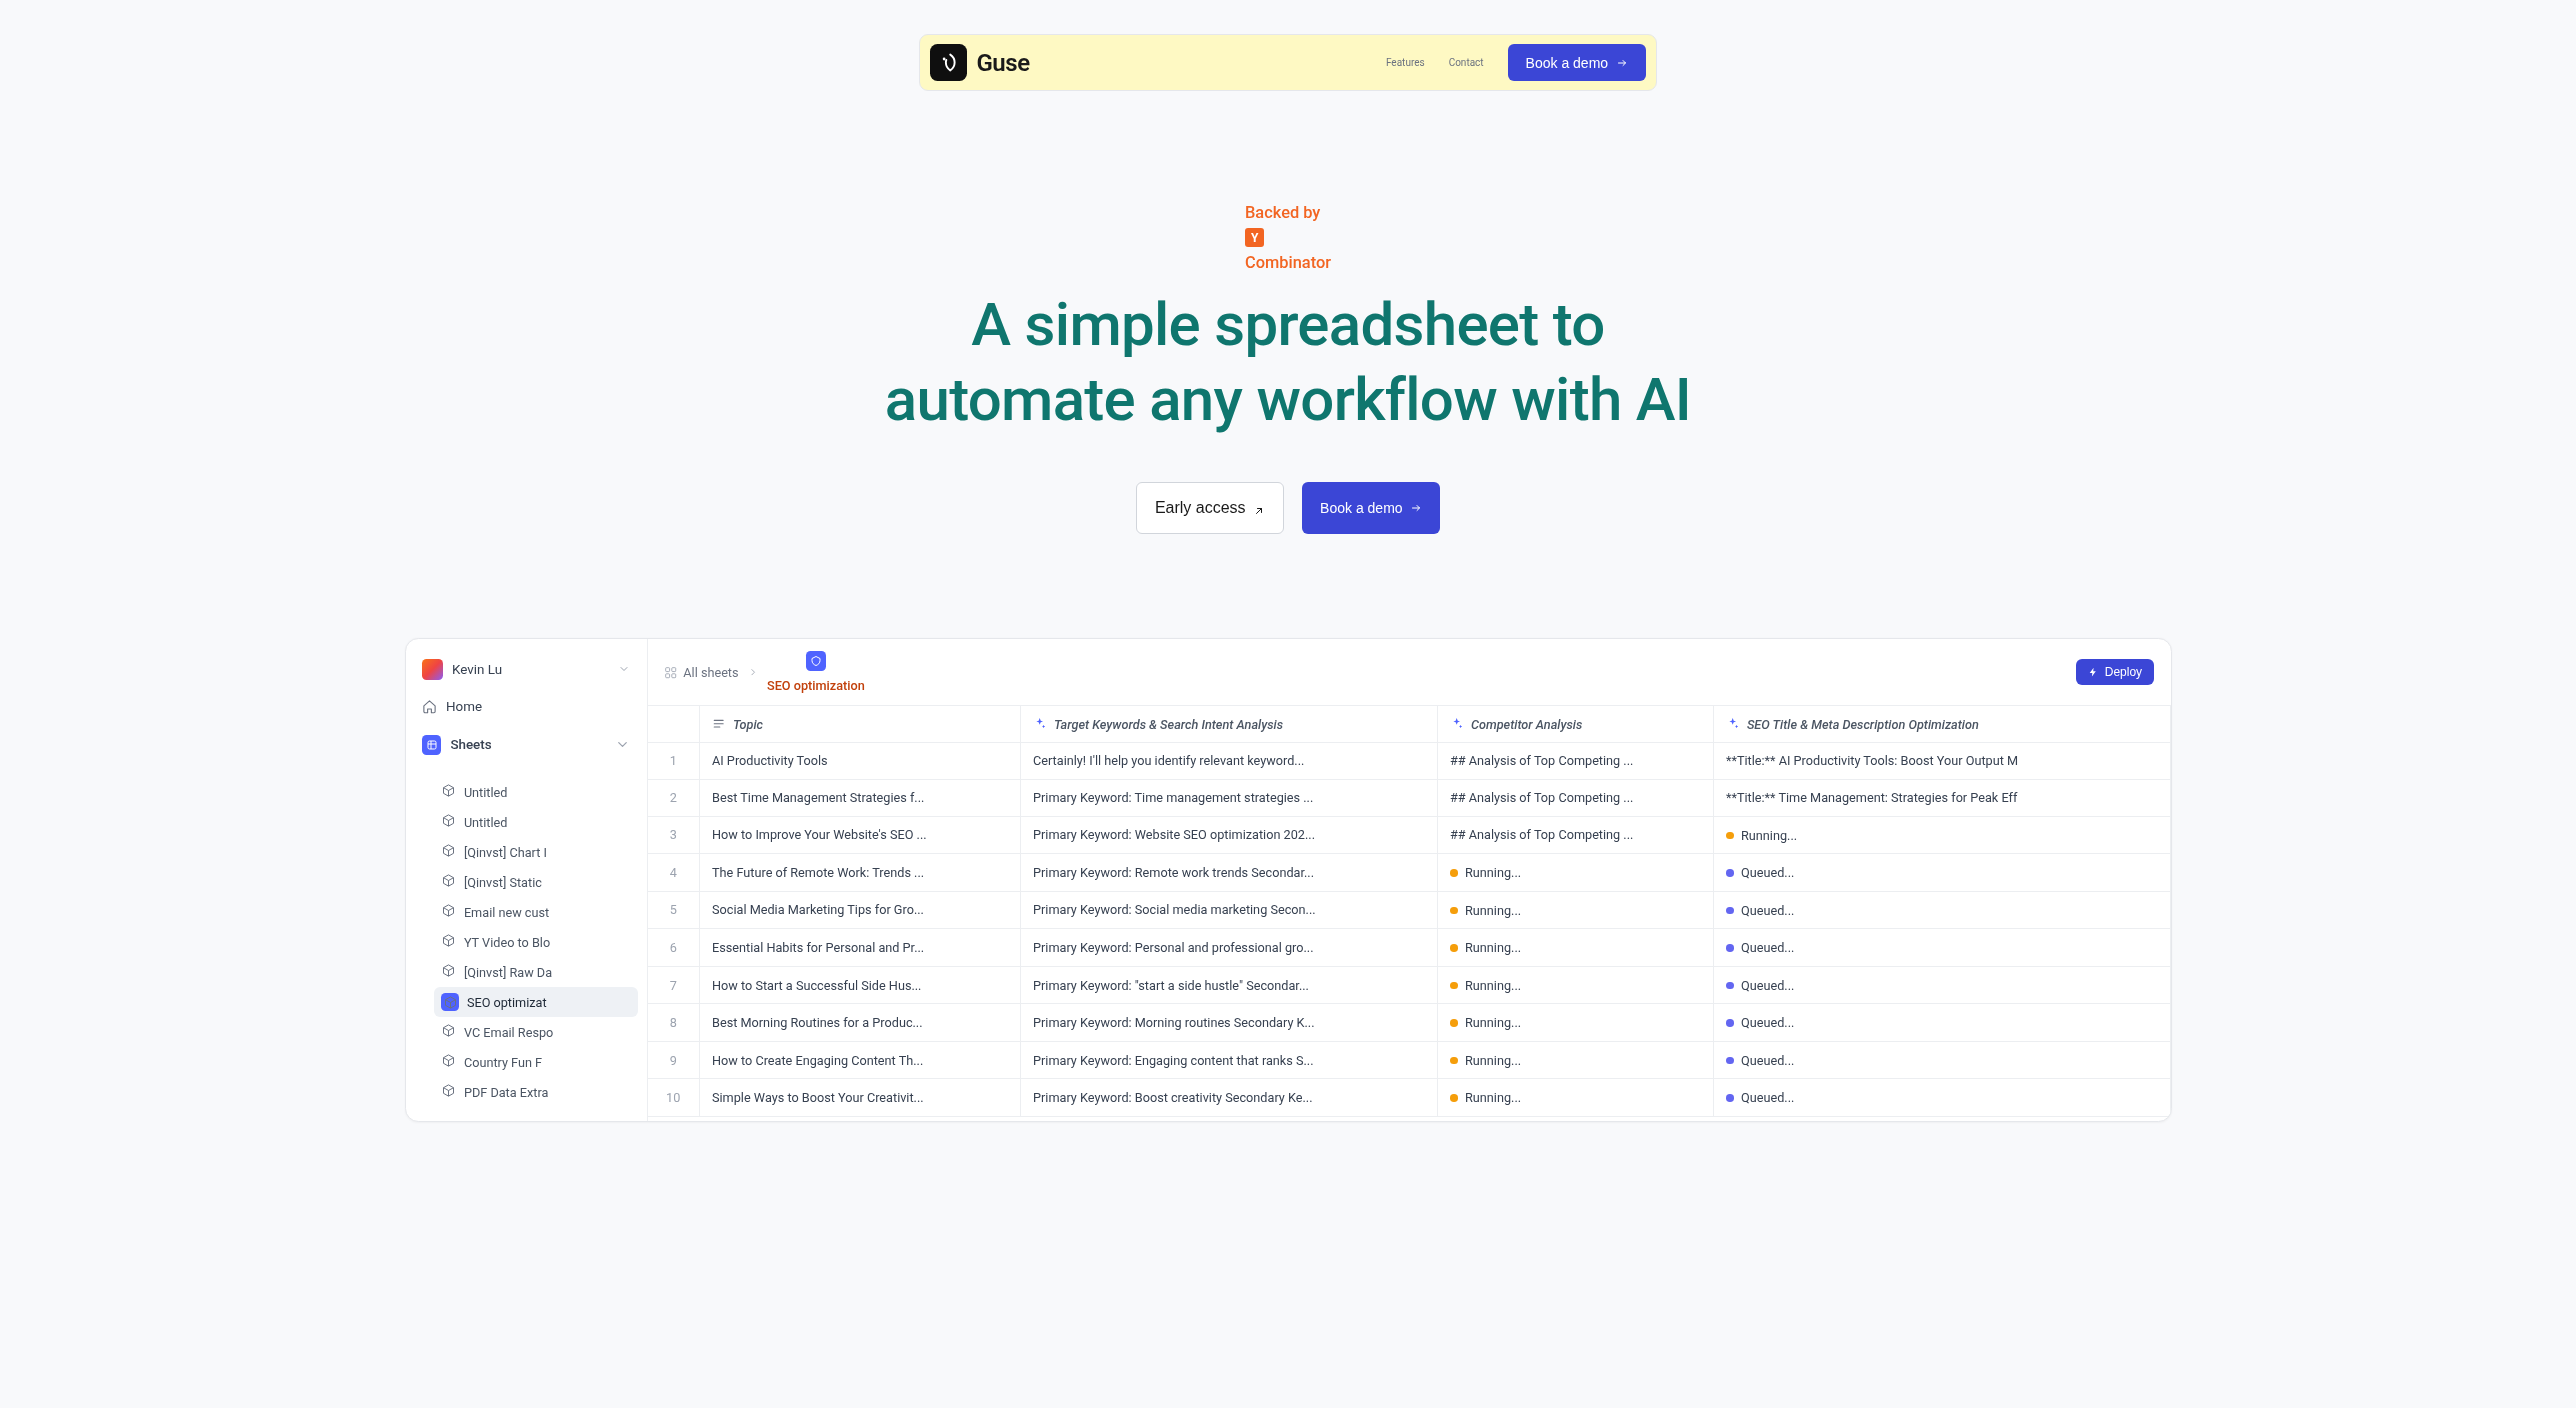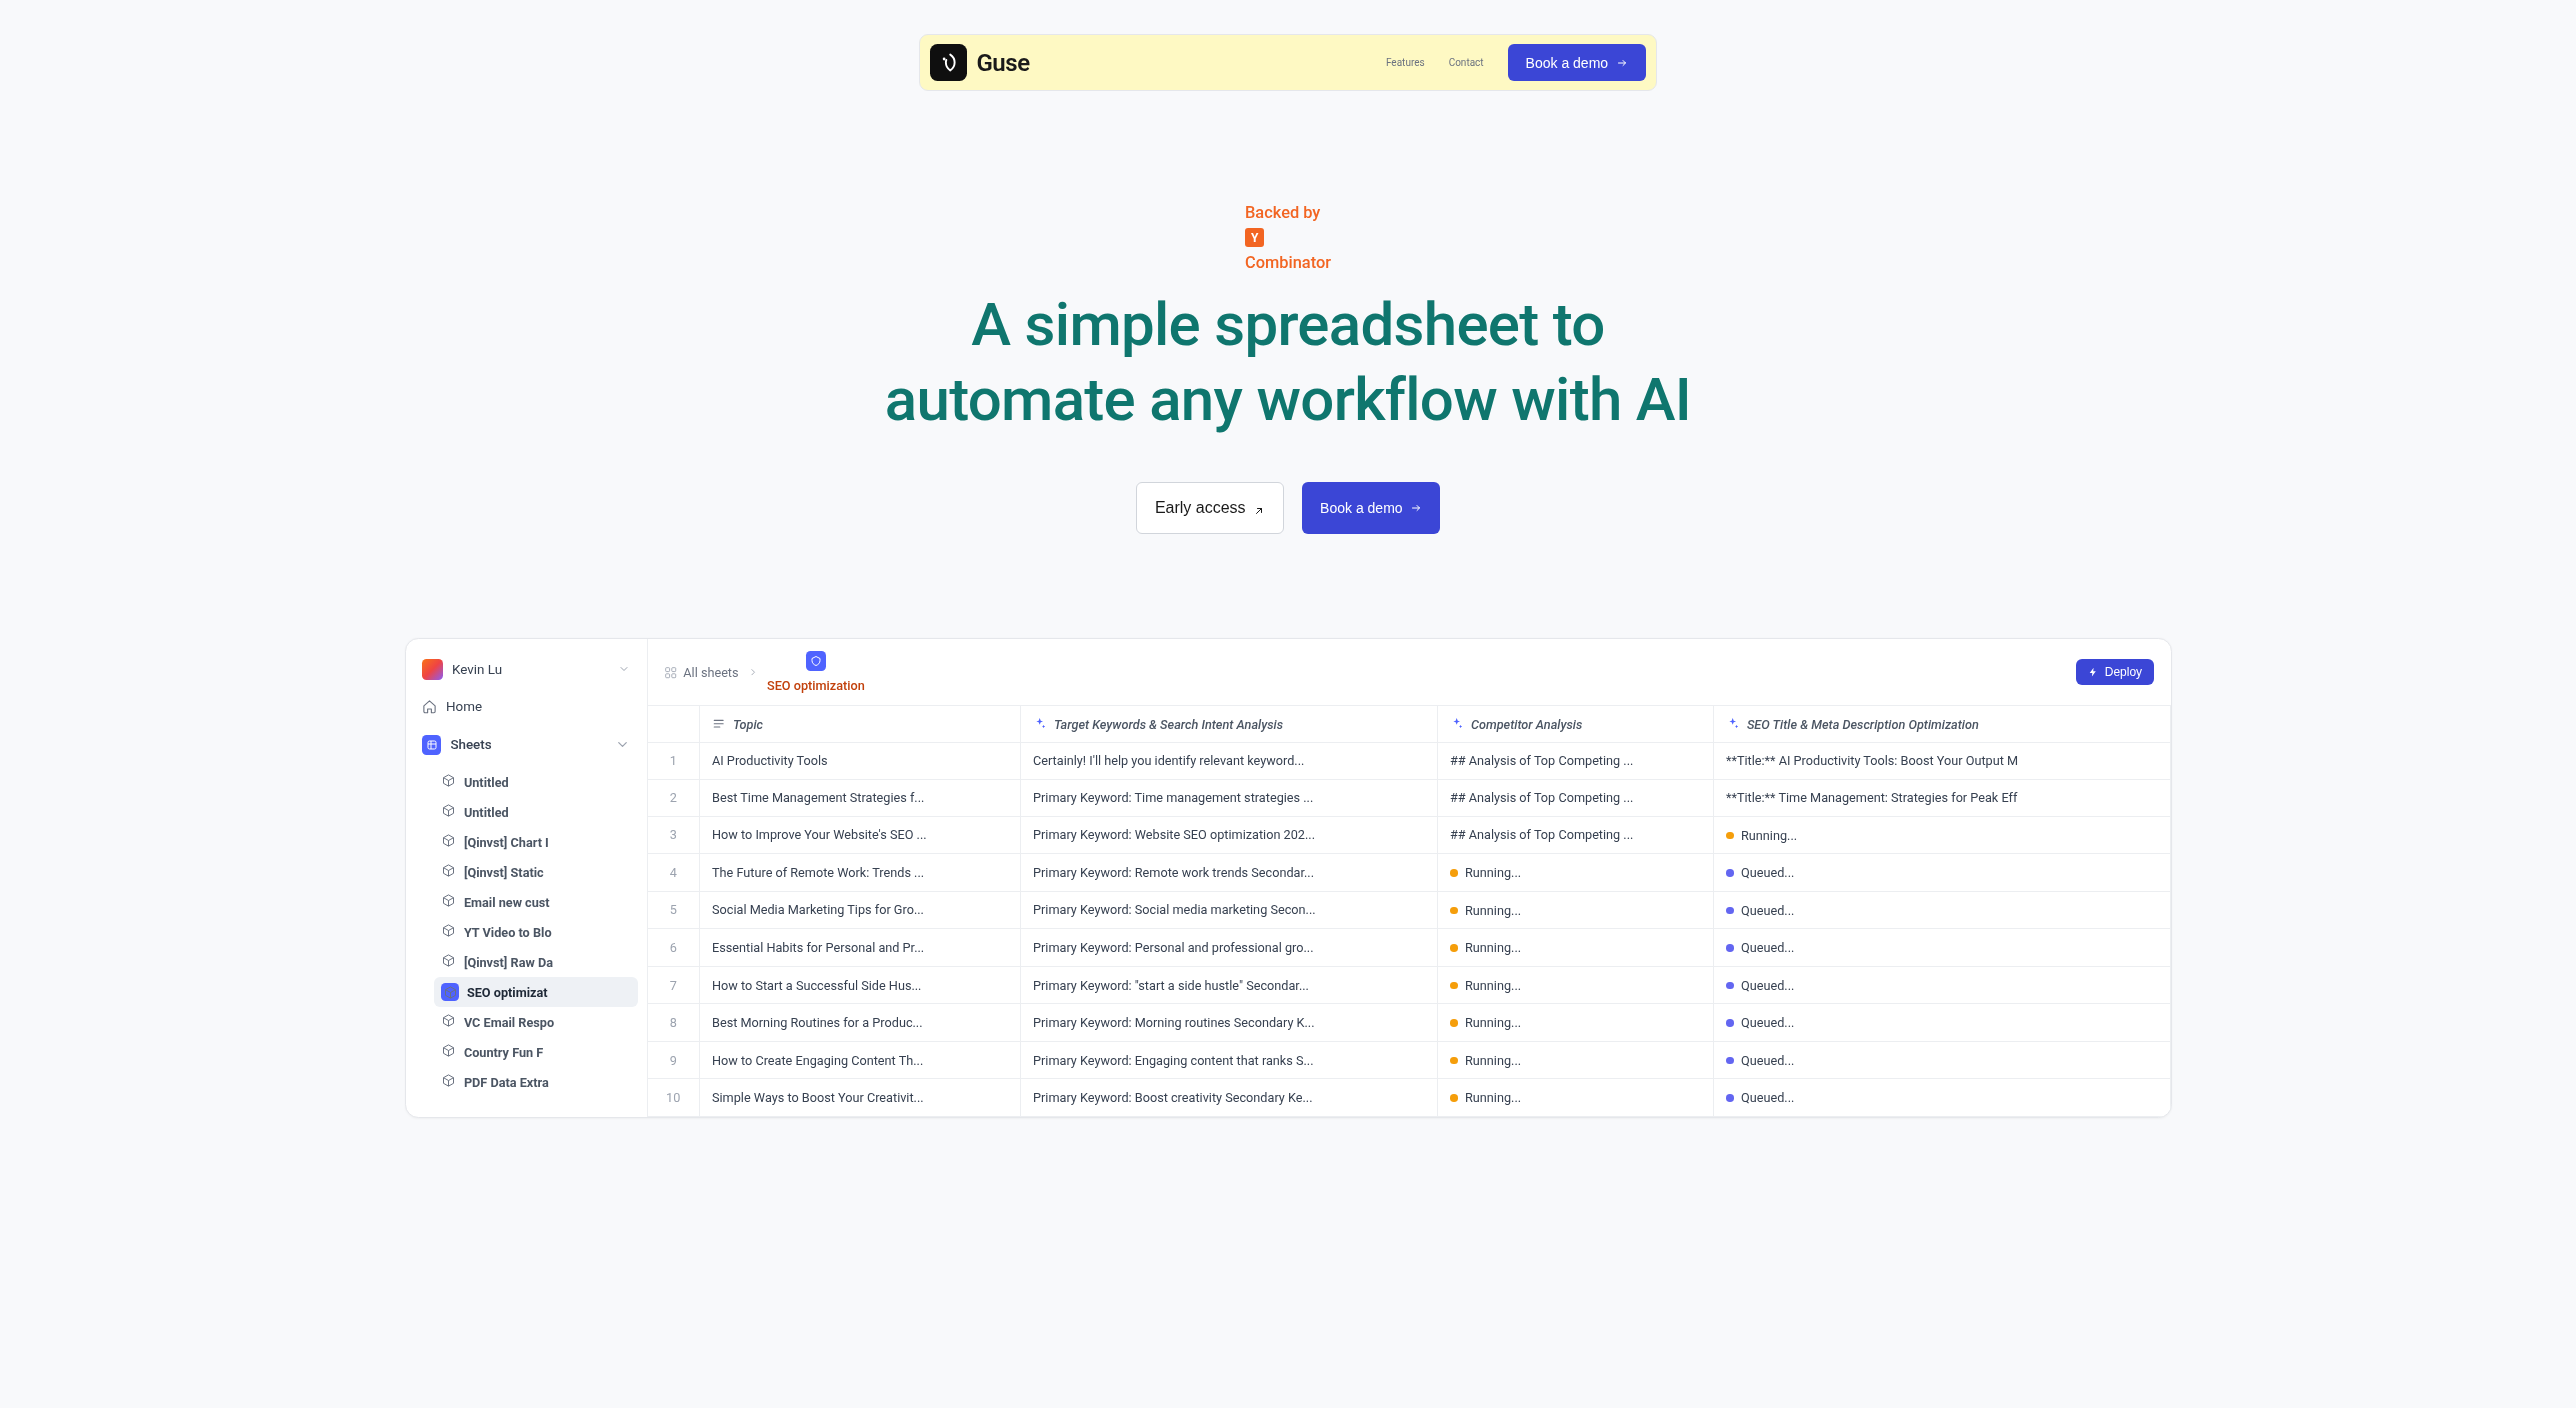--- a/index.html
+++ b/index.html
@@ -79,21 +79,21 @@
   display: flex; align-items: center; gap: 9px; padding: 7.5px 7.5px; border-radius: 6px;
   color: #374151; font-size: 13.4px; cursor: pointer; margin-top: 6px;
 }
 .nav-item svg, .sheet-item svg { width: 15px; height: 15px; flex-shrink: 0; }
 .nav-item.sheets-hdr { font-weight: 500; }
 .sheets-icon-badge {
   width: 19.4px; height: 19.4px; border-radius: 4.5px; background: #4f63ff;
   display: flex; align-items: center; justify-content: center;
 }
 .sheets-icon-badge svg { color: #fff; width: 12px; height: 12px; }
-.sheet-list { margin-left: 19.4px; margin-top: 5px; font-weight: bold; }
+.sheet-list { margin-left: 19.4px; margin-top: 15px; }
 .sheet-item {
   display: flex; align-items: center; gap: 7.5px; padding: 6px 7.5px; border-radius: 6px;
   color: #4b5563; font-size: 12.7px; cursor: pointer; white-space: nowrap; overflow: hidden;
 }
 .sheet-item.active { background: #eef1f5; color: #1f2937; }
 .sheet-item .cube { color: #6b7280; }
 .sheet-item.active .cube-badge {
   width: 18px; height: 18px; border-radius: 4.5px; background: #4f63ff;
   display: flex; align-items: center; justify-content: center; color: #fff;
 }

